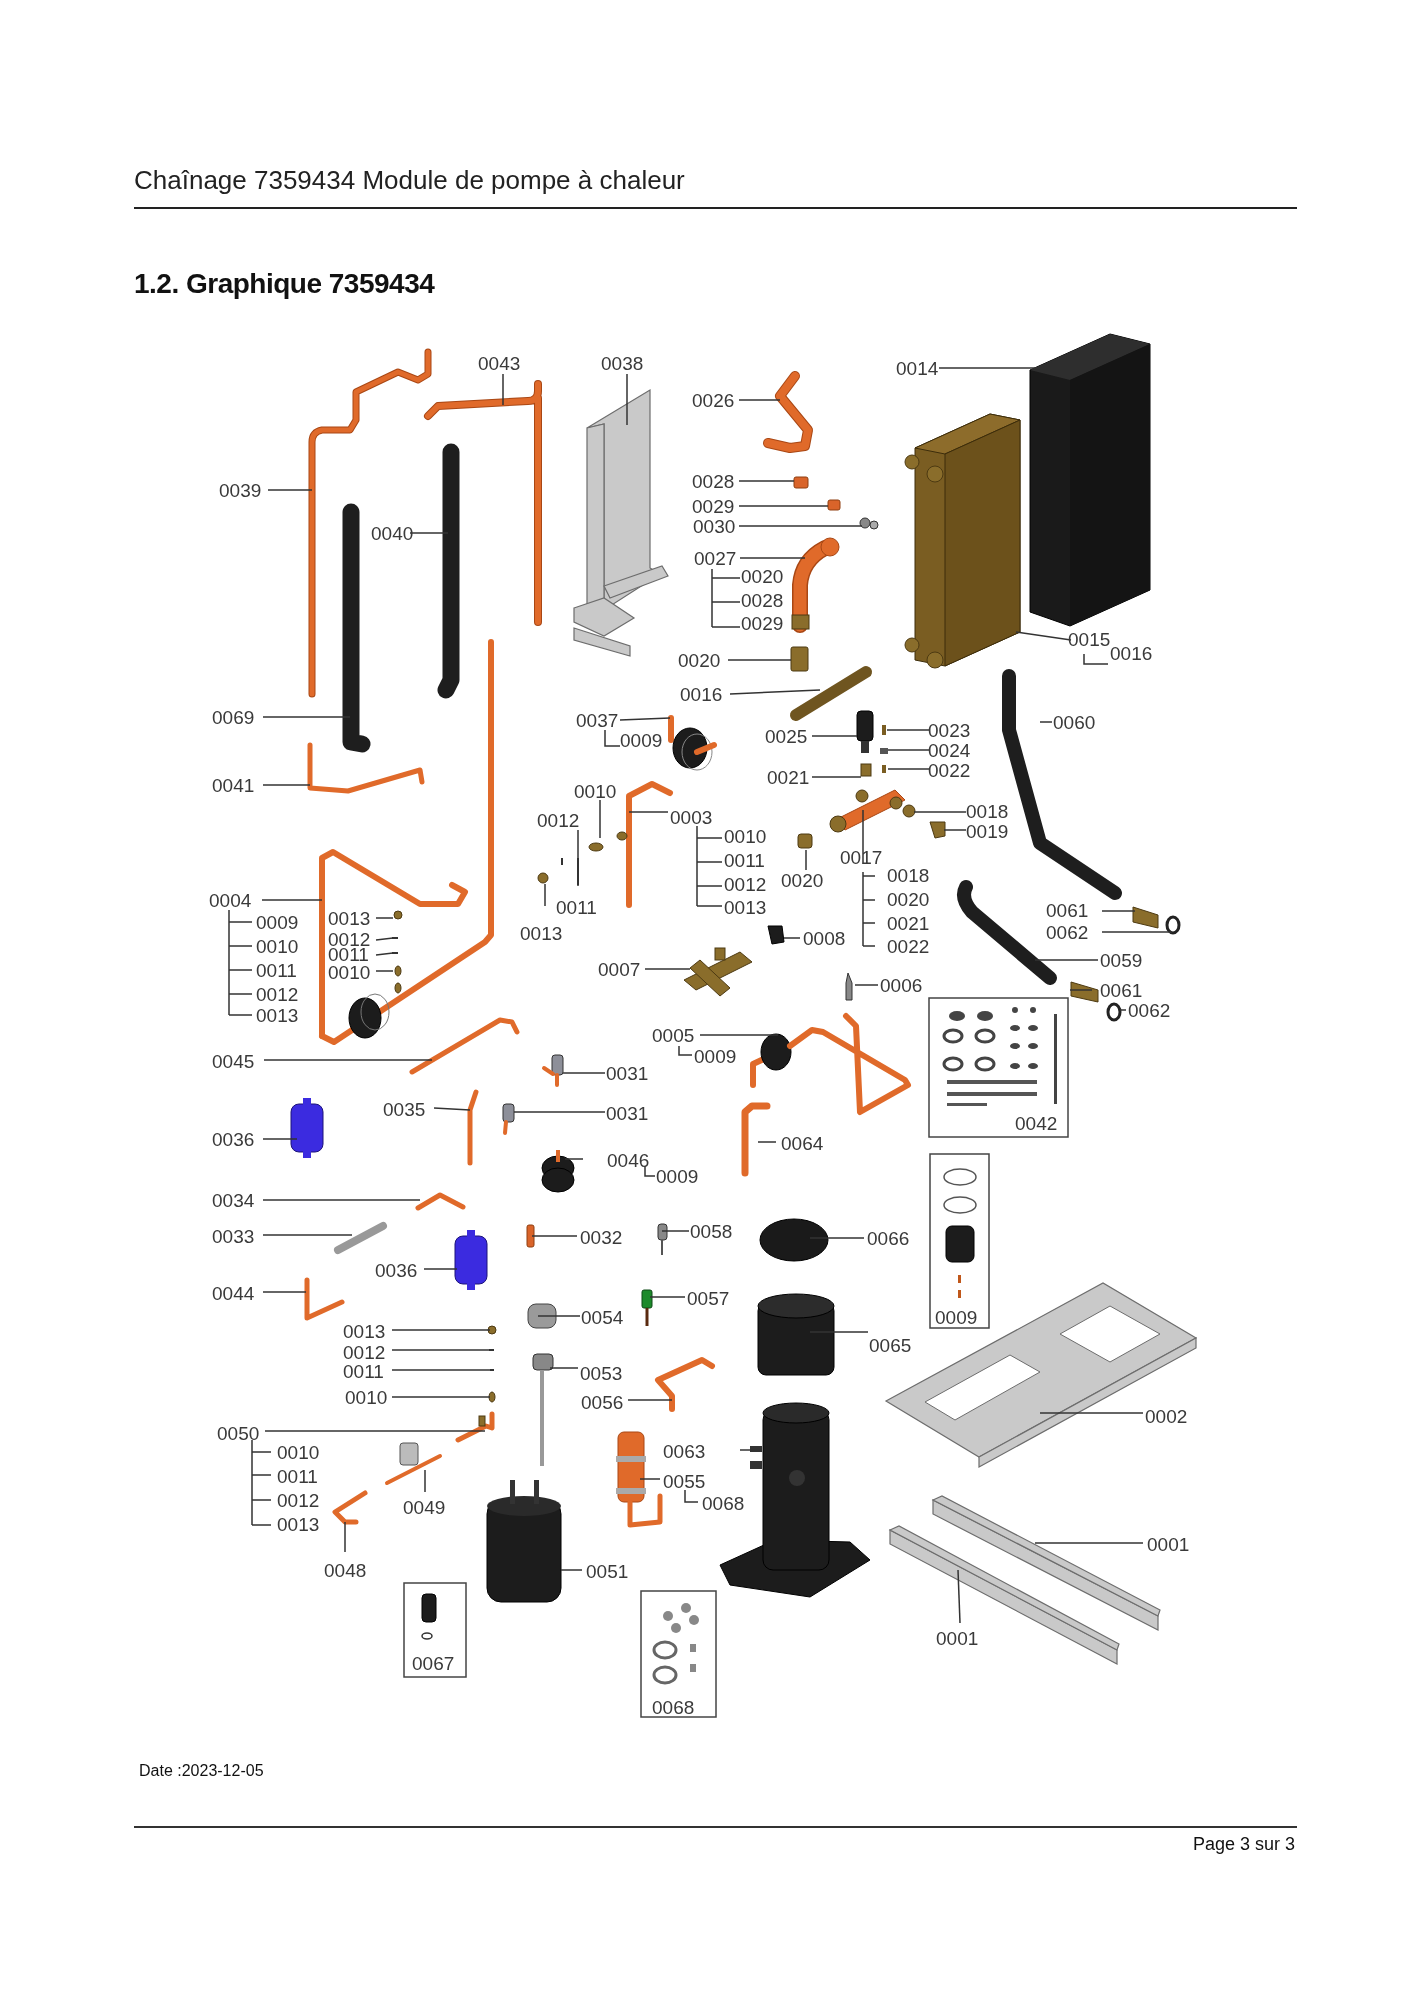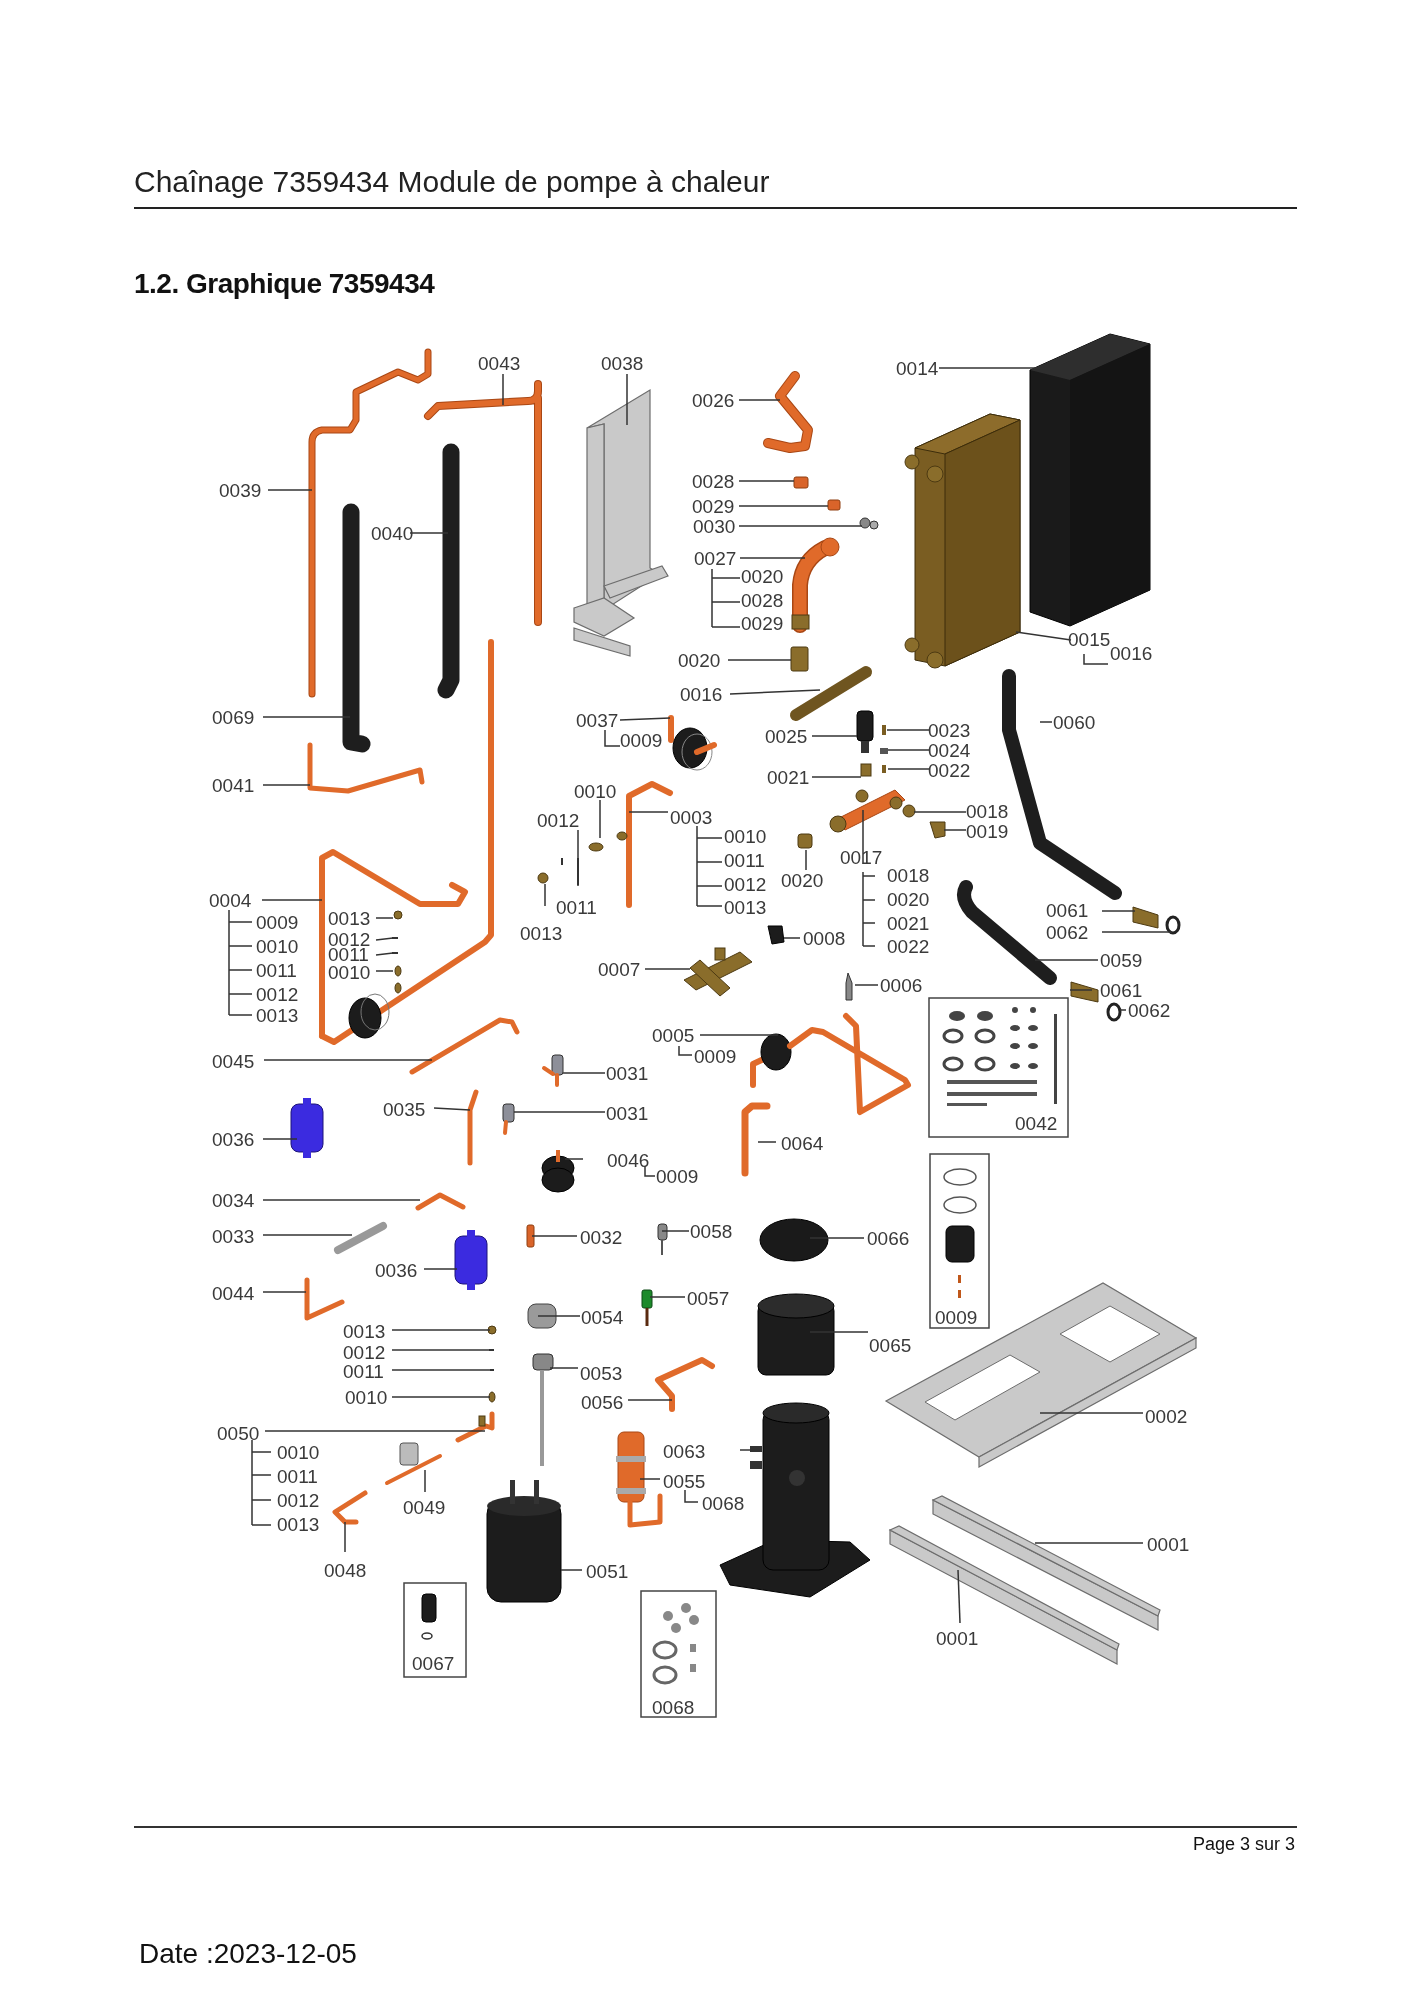--- a/index.html
+++ b/index.html
@@ -1,22 +1,22 @@
 <!DOCTYPE html>
 <html><head>
 <meta charset="utf-8">
 <style>
   html, body { margin: 0; padding: 0; background: #ffffff; }
   body { width: 1410px; height: 1995px; position: relative; overflow: hidden;
          font-family: "Liberation Sans", sans-serif; color: #1a1a1a; }
-  .header-title { position: absolute; left: 134px; top: 165px; font-size: 30px; color: #222; text-align: center; }
+  .header-title { position: absolute; left: 134px; top: 165px; font-size: 26px; color: #222; text-align: center; }
   .header-rule { position: absolute; left: 134px; top: 207px; width: 1163px; height: 2px; background: #222; }
   .section-title { position: absolute; left: 134px; top: 268px; font-size: 28px; font-weight: bold; letter-spacing: -0.5px; color: #111; }
   .footer-rule { position: absolute; left: 134px; top: 1826px; width: 1163px; height: 2px; background: #333; }
-  .footer-date { position: absolute; left: 139px; top: 1938px; font-size: 28px; color: #111; }
+  .footer-date { position: absolute; left: 139px; top: 1762px; font-size: 16px; color: #111; }
   .footer-page { position: absolute; right: 115px; top: 1834px; font-size: 18px; color: #111; }
   #diagram { position: absolute; left: 0; top: 0; width: 1410px; height: 1995px; }
   .lbl { font-family: "Liberation Sans", sans-serif; font-size: 19px; fill: #3a3a3a; }
   .lead { stroke: #333; stroke-width: 1.5; fill: none; }
   .cu { fill: none; stroke: #e06a2a; stroke-linecap: round; stroke-linejoin: round; }
   .cu-edge { fill: none; stroke: #a94714; stroke-linecap: round; stroke-linejoin: round; }
   .hose { fill: none; stroke: #1e1e1e; stroke-linecap: round; stroke-linejoin: round; }
   .brass { fill: #8a6d2b; stroke: #4d3a12; stroke-width: 1; }
   .steel { fill: #c9c9c9; stroke: #6d6d6d; stroke-width: 1.2; }
   .black { fill: #1c1c1c; stroke: #000; stroke-width: 1; }

